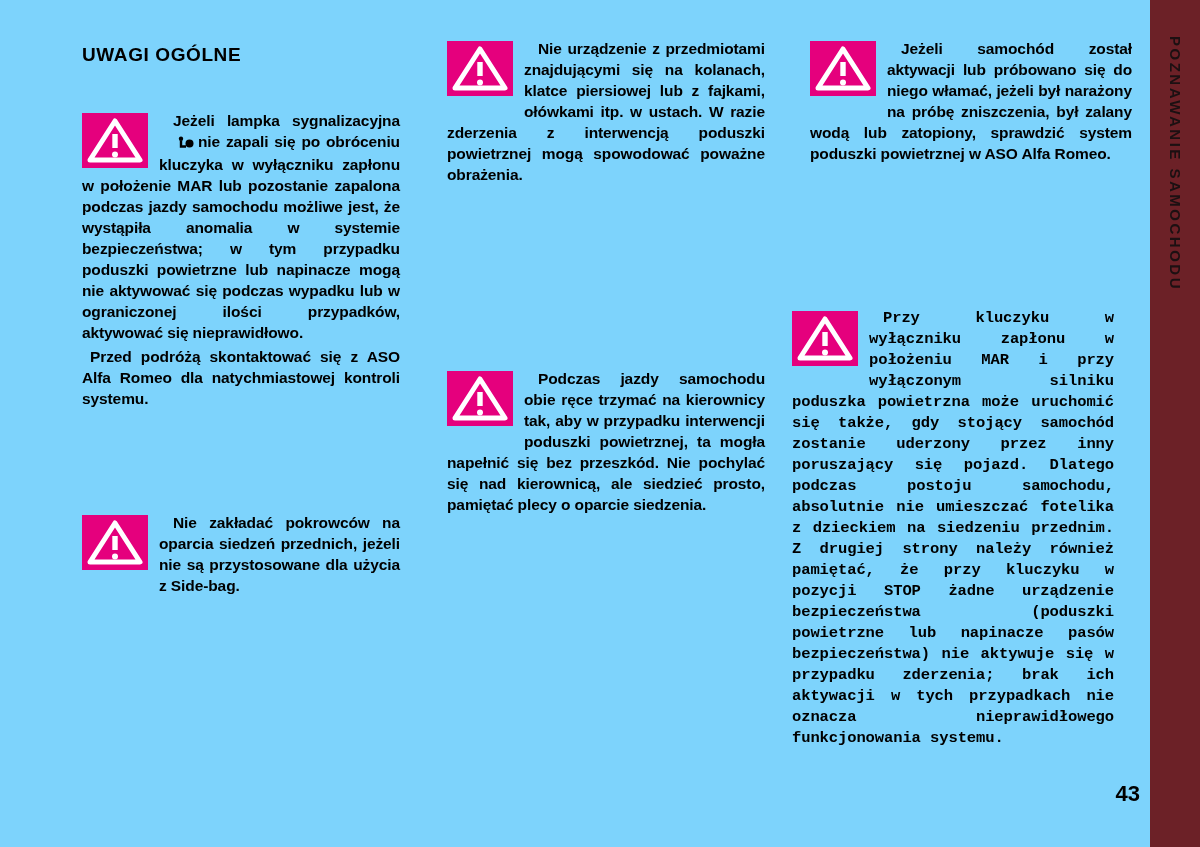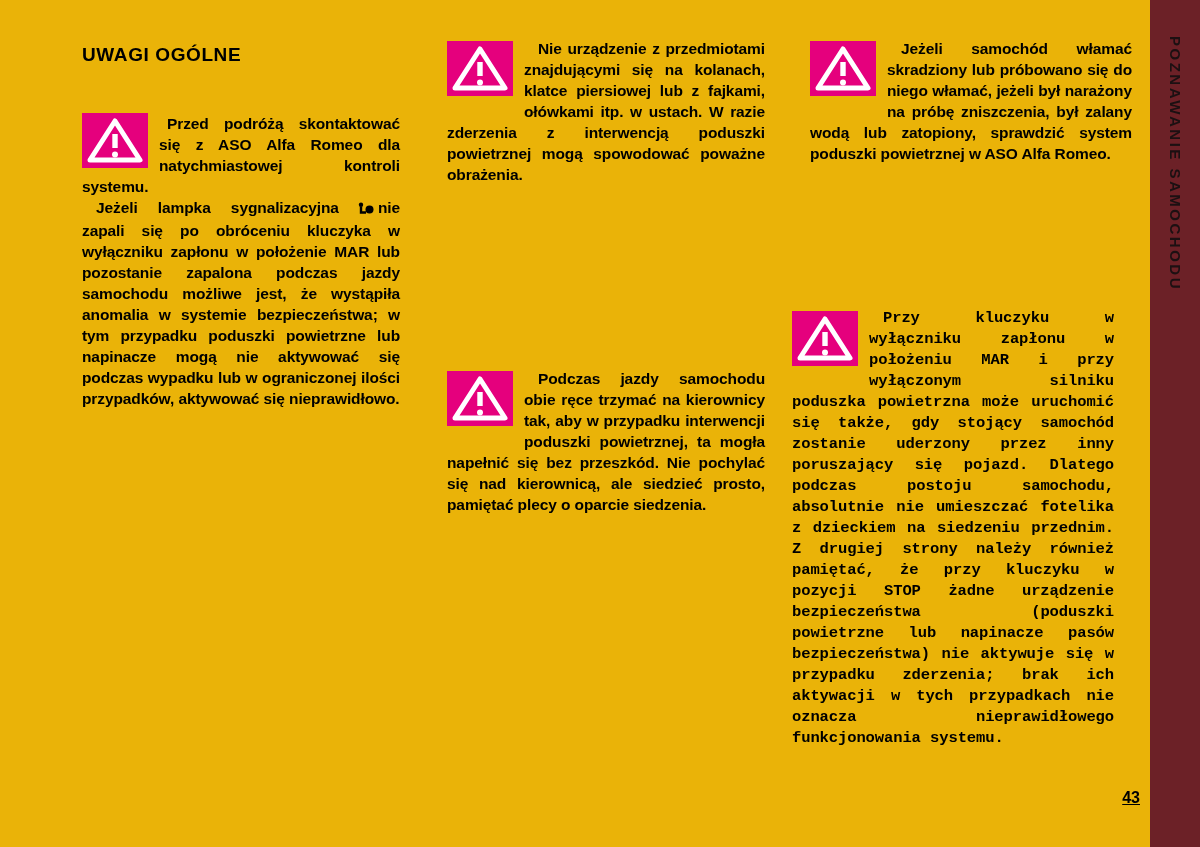--- a/index.html
+++ b/index.html
@@ -5,21 +5,21 @@
   * { margin: 0; padding: 0; box-sizing: border-box; }
   html, body { background: #ffffff; }
   body {
     font-family: "Liberation Sans", sans-serif;
     width: 1200px;
   }
   .manual-page {
     position: relative;
     width: 1200px;
     height: 847px;
-    background: #eab308;
+    background: #7dd3fc;
     overflow: hidden;
   }
   .title {
     position: absolute;
     left: 82px;
     top: 44px;
     font-size: 19px;
     font-weight: bold;
     letter-spacing: 0.6px;
     color: #000000;
@@ -65,50 +65,60 @@
     white-space: nowrap;
     font-size: 15px;
     font-weight: bold;
     letter-spacing: 2.5px;
     color: #1c1012;
   }
   .page-number {
     position: absolute;
     right: 60px;
     bottom: 40px;
-    font-size: 16px;
+    font-size: 22px;
     font-weight: bold;
     color: #000000;
-    text-decoration: underline;
   }
 </style>
 </head>
 <body>
 
 <div class="manual-page">
 
   <h1 class="title">UWAGI OGÓLNE</h1>
 
   <section class="warning-block" style="left:82px; top:110px; width:318px;">
     <span class="warn-icon">
       <svg width="66" height="55" viewBox="0 0 66 55">
         <rect width="66" height="55" fill="#e5007d"></rect>
         <path d="M33 8 L58 47 L8 47 Z" fill="none" stroke="#ffffff" stroke-width="5" stroke-linejoin="round"></path>
         <rect x="30.3" y="21" width="5.4" height="14" fill="#ffffff"></rect>
         <circle cx="33" cy="41.5" r="3" fill="#ffffff"></circle>
       </svg>
     </span>
-    <p class="warn-text second">Przed podróżą skontaktować się z ASO Alfa Romeo dla natychmiastowej kontroli systemu.</p>
     <p class="warn-text first"><span>Jeżeli lampka sygnalizacyjna</span><span class="airbag-glyph"><svg width="17" height="13" viewBox="0 0 17 13">
             <circle cx="12.5" cy="7.5" r="4" fill="#000000"></circle>
             <circle cx="4" cy="2.8" r="2.2" fill="#000000"></circle>
             <path d="M4 4.5 L4 10.5 L9 10.5" stroke="#000000" stroke-width="2.4" fill="none"></path>
           </svg></span><span>nie zapali się po obróceniu kluczyka w wyłączniku zapłonu w położenie MAR lub pozostanie zapalona podczas jazdy samochodu możliwe jest, że wystąpiła anomalia w systemie bezpieczeństwa; w tym przypadku poduszki powietrzne lub napinacze mogą nie aktywować się podczas wypadku lub w ograniczonej ilości przypadków, aktywować się nieprawidłowo.</span></p>
+    <p class="warn-text second">Przed podróżą skontaktować się z ASO Alfa Romeo dla natychmiastowej kontroli systemu.</p>
   </section>
 
+  <section class="warning-block" style="left:82px; top:512px; width:318px;">
+    <span class="warn-icon">
+      <svg width="66" height="55" viewBox="0 0 66 55">
+        <rect width="66" height="55" fill="#e5007d"></rect>
+        <path d="M33 8 L58 47 L8 47 Z" fill="none" stroke="#ffffff" stroke-width="5" stroke-linejoin="round"></path>
+        <rect x="30.3" y="21" width="5.4" height="14" fill="#ffffff"></rect>
+        <circle cx="33" cy="41.5" r="3" fill="#ffffff"></circle>
+      </svg>
+    </span>
+    <p class="warn-text first">Nie zakładać pokrowców na oparcia siedzeń przednich, jeżeli nie są przystosowane dla użycia z Side-bag.</p>
+  </section>
 
   <section class="warning-block" style="left:447px; top:38px; width:318px;">
     <span class="warn-icon">
       <svg width="66" height="55" viewBox="0 0 66 55">
         <rect width="66" height="55" fill="#e5007d"></rect>
         <path d="M33 8 L58 47 L8 47 Z" fill="none" stroke="#ffffff" stroke-width="5" stroke-linejoin="round"></path>
         <rect x="30.3" y="21" width="5.4" height="14" fill="#ffffff"></rect>
         <circle cx="33" cy="41.5" r="3" fill="#ffffff"></circle>
       </svg>
     </span>
@@ -129,21 +139,21 @@
 
   <section class="warning-block" style="left:810px; top:38px; width:322px;">
     <span class="warn-icon">
       <svg width="66" height="55" viewBox="0 0 66 55">
         <rect width="66" height="55" fill="#e5007d"></rect>
         <path d="M33 8 L58 47 L8 47 Z" fill="none" stroke="#ffffff" stroke-width="5" stroke-linejoin="round"></path>
         <rect x="30.3" y="21" width="5.4" height="14" fill="#ffffff"></rect>
         <circle cx="33" cy="41.5" r="3" fill="#ffffff"></circle>
       </svg>
     </span>
-    <p class="warn-text first">Jeżeli samochód włamać skradziony lub próbowano się do niego włamać, jeżeli był narażony na próbę zniszczenia, był zalany wodą lub zatopiony, sprawdzić system poduszki powietrznej w ASO Alfa Romeo.</p>
+    <p class="warn-text first">Jeżeli samochód został aktywacji lub próbowano się do niego włamać, jeżeli był narażony na próbę zniszczenia, był zalany wodą lub zatopiony, sprawdzić system poduszki powietrznej w ASO Alfa Romeo.</p>
   </section>
 
   <section class="warning-block" style="left:792px; top:308px; width:322px;font-family:Liberation Mono, monospace;">
     <span class="warn-icon">
       <svg width="66" height="55" viewBox="0 0 66 55">
         <rect width="66" height="55" fill="#e5007d"></rect>
         <path d="M33 8 L58 47 L8 47 Z" fill="none" stroke="#ffffff" stroke-width="5" stroke-linejoin="round"></path>
         <rect x="30.3" y="21" width="5.4" height="14" fill="#ffffff"></rect>
         <circle cx="33" cy="41.5" r="3" fill="#ffffff"></circle>
       </svg>

